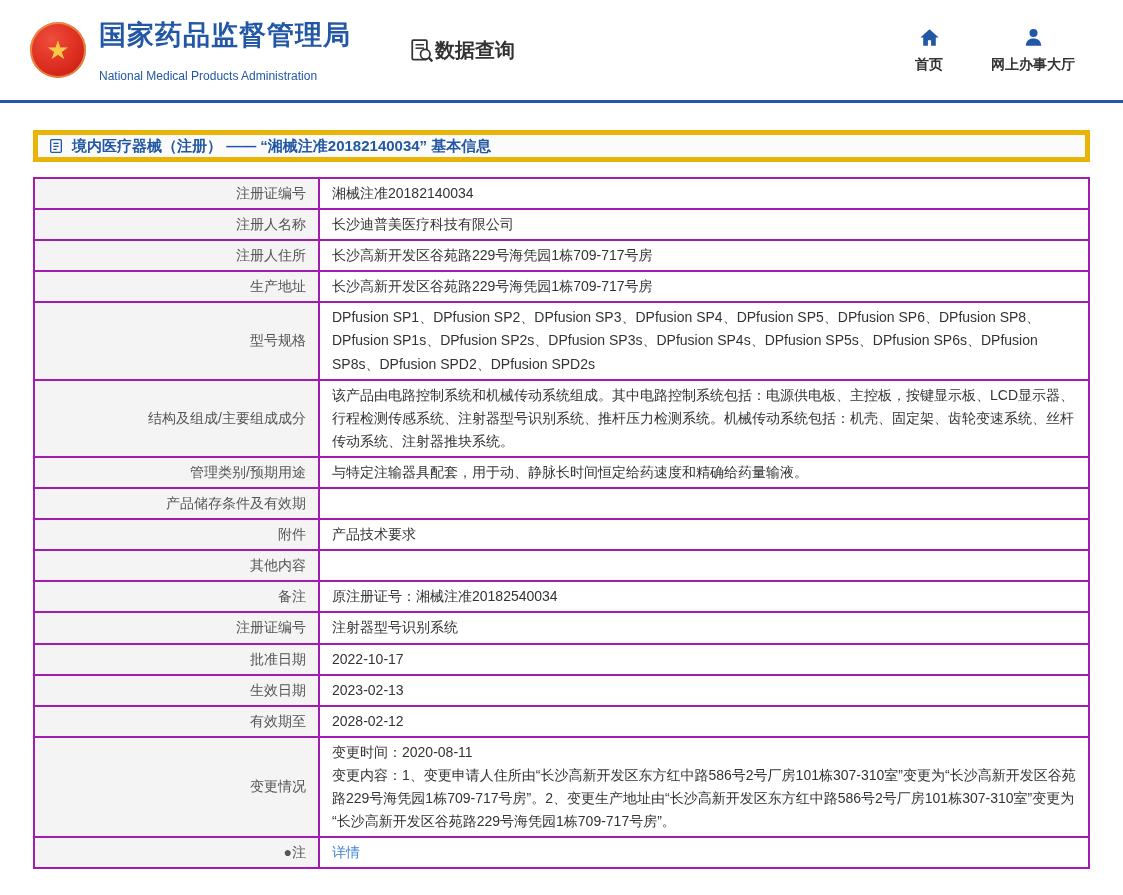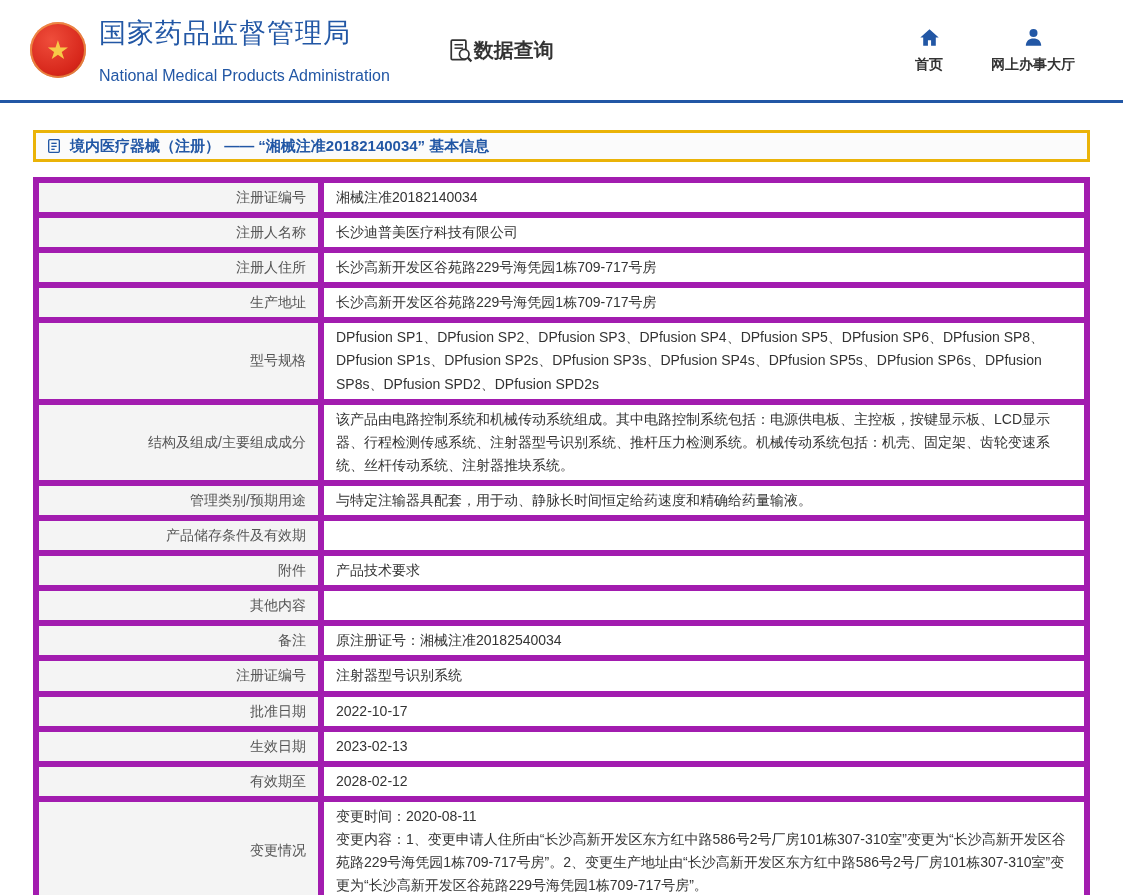--- a/index.html
+++ b/index.html
@@ -20,50 +20,50 @@
   }
   .logo-group { display:flex; align-items:center; gap:13px; cursor:pointer; }
   .emblem {
     width:56px; height:56px; border-radius:50%;
     background:radial-gradient(circle at 38% 32%, #ef4d3b 0%, #d7271b 65%, #b01a0f 100%);
     display:flex; align-items:center; justify-content:center;
     box-shadow: inset 0 0 0 2px rgba(246,200,90,.55);
     flex:0 0 auto;
   }
   .emblem .star { color:#f7c948; font-size:26px; line-height:1; }
-  .org-cn { font-size:27px; font-weight:normal; color:#2257a5; letter-spacing:1px; }
-  .org-en { font-size:16px; color:#2257a5; margin-top:16px; }
+  .org-cn { font-size:27px; font-weight:bold; color:#2257a5; letter-spacing:1px; }
+  .org-en { font-size:12px; color:#2257a5; margin-top:16px; }
 
   .data-query { display:flex; align-items:flex-end; margin-left:58px; cursor:pointer; }
   .dq-icon { display:flex; }
   .dq-label { font-size:20px; font-weight:bold; color:#333; }
 
   .top-nav { margin-left:auto; display:flex; gap:48px; padding-right:18px; }
   .nav-item {
     display:flex; flex-direction:column; align-items:center; gap:7px;
     cursor:pointer; text-decoration:none;
   }
   .nav-icon { display:flex; height:22px; align-items:center; }
   .nav-label { font-size:14px; color:#333;font-weight:bold; }
 
   
   .content { padding:27px 33px 20px; }
   .page-title-bar {
-    border:3px solid #eab308; background:#fbfbfb;
+    border:5px solid #eab308; background:#fbfbfb;
     height:32px; display:flex; align-items:center; gap:8px; padding:0 10px;
   }
   .pt-icon { display:flex; }
   .page-title { font-size:15px; font-weight:bold; color:#2257a5; }
 
   .info-table {
     width:100%; border-collapse:collapse; margin-top:15px;
     table-layout:fixed; font-size:14px;
   }
   .info-table td {
-    border:6px solid #a21caf;
+    border:2px solid #a21caf;
     padding:3px 12px;
     height:29px;
     vertical-align:middle;
     line-height:1.65;
   }
   .label-cell { background:#f4f4f4; text-align:right; color:#555; }
   .value-cell { color:#333; white-space:pre-line; word-break:break-word; }
   .detail-link { color:#3f86d4; text-decoration:none; cursor:pointer; }
 </style>
 </head>

